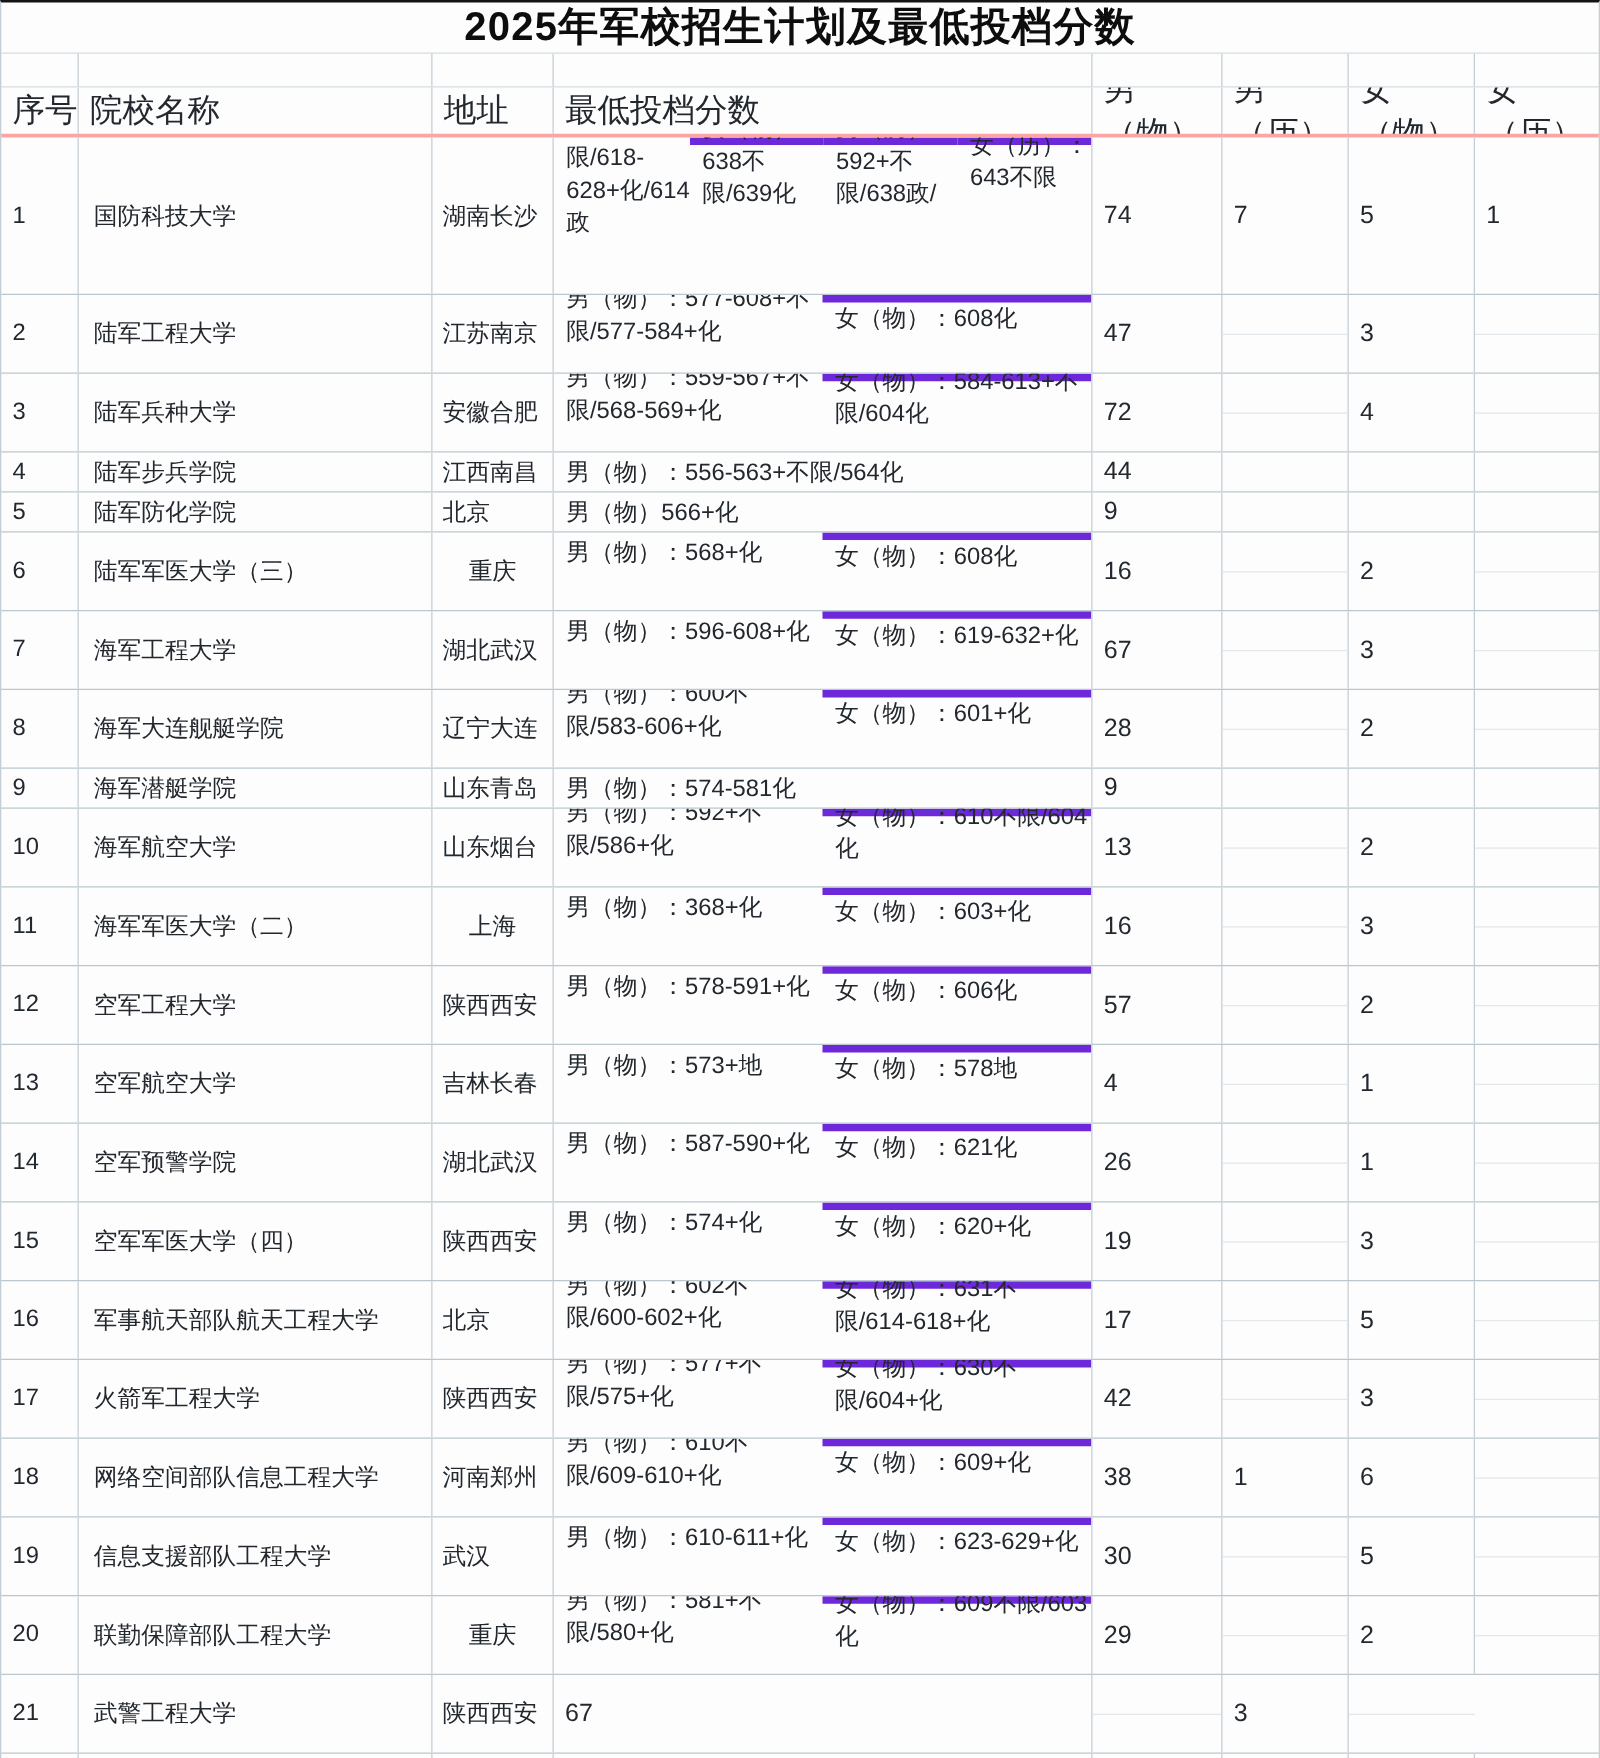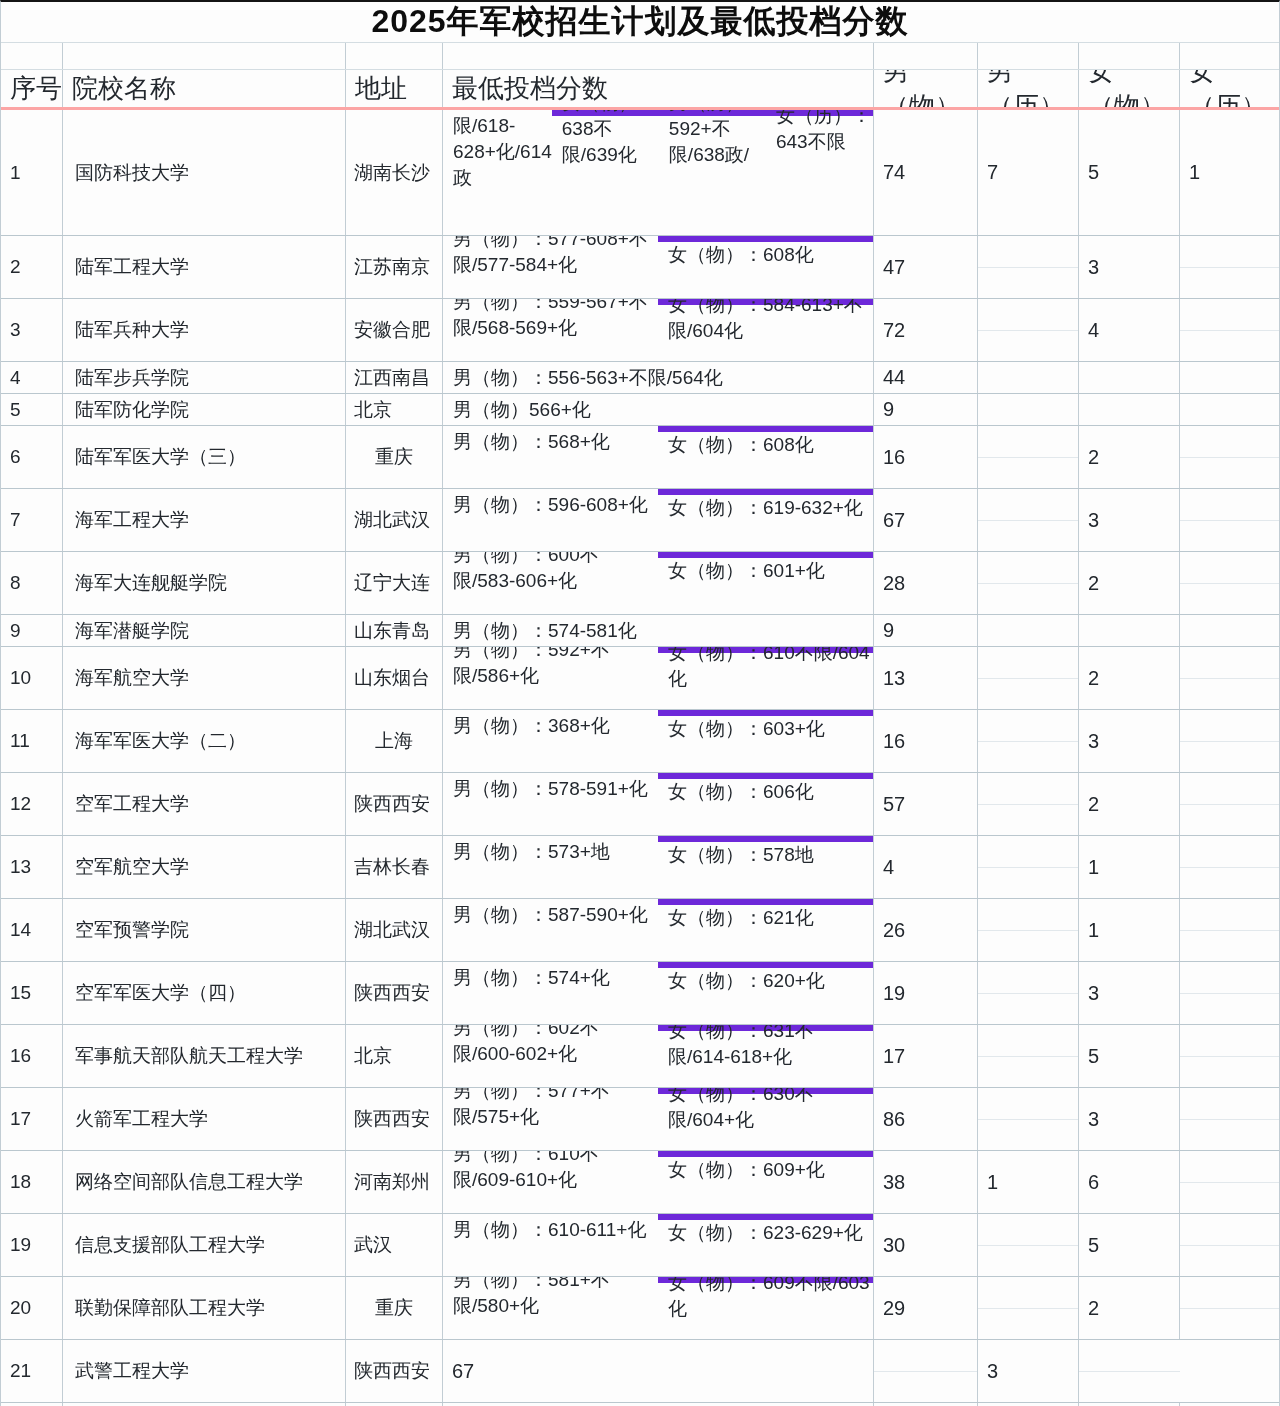--- a/index.html
+++ b/index.html
@@ -522,21 +522,21 @@
           <span class="name-text">火箭军工程大学</span>
         </div>
     <div class="cell c-addr">
           <span class="addr-text">陕西西安</span>
         </div>
     <div class="cell c-score">
           <div class="sub">男（物）：577+不限/575+化</div>
           <div class="sub">女（物）：630不限/604+化</div>
         </div>
     <div class="cell c-count c-mphy">
-          <span class="cnt">86</span>
+          <span class="cnt">42</span>
         </div>
     <div class="cell c-count c-mhis">
           <div class="divline" style="top: 31px;"></div>
         </div>
     <div class="cell c-count c-fphy">
           <span class="cnt">3</span>
         </div>
     <div class="cell c-count c-fhis">
           <div class="divline" style="top: 31px;"></div>
         </div>

